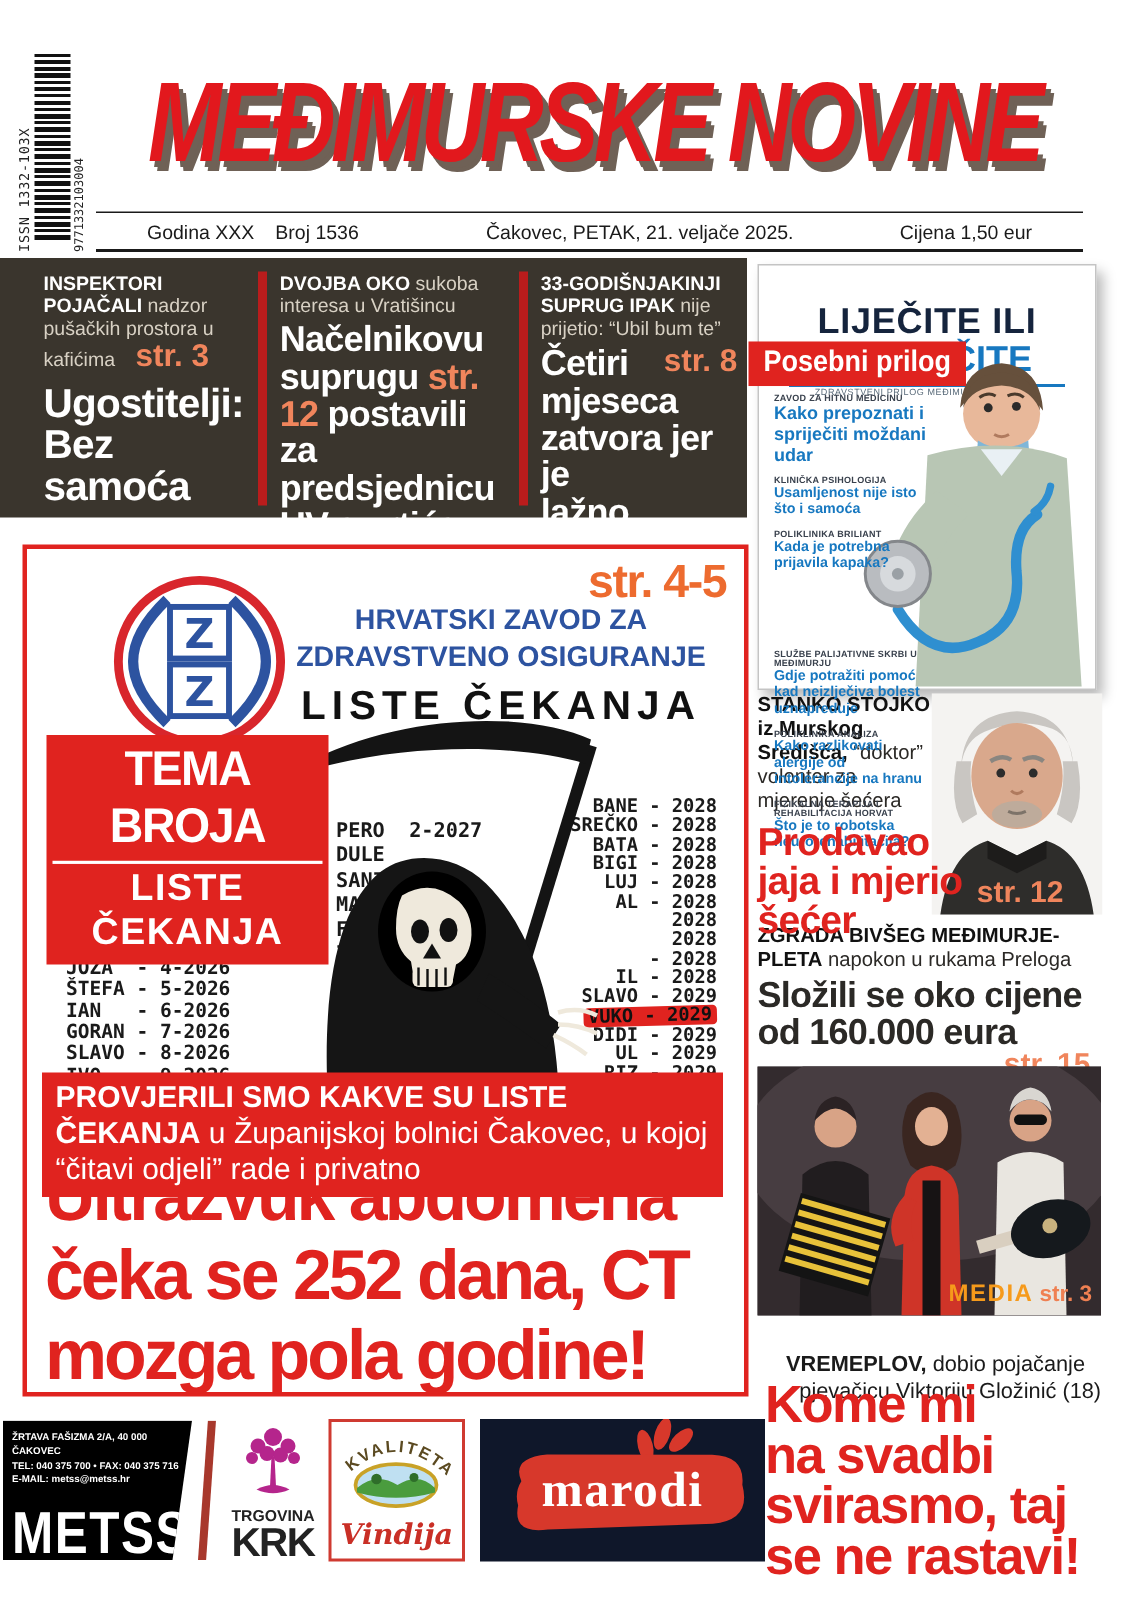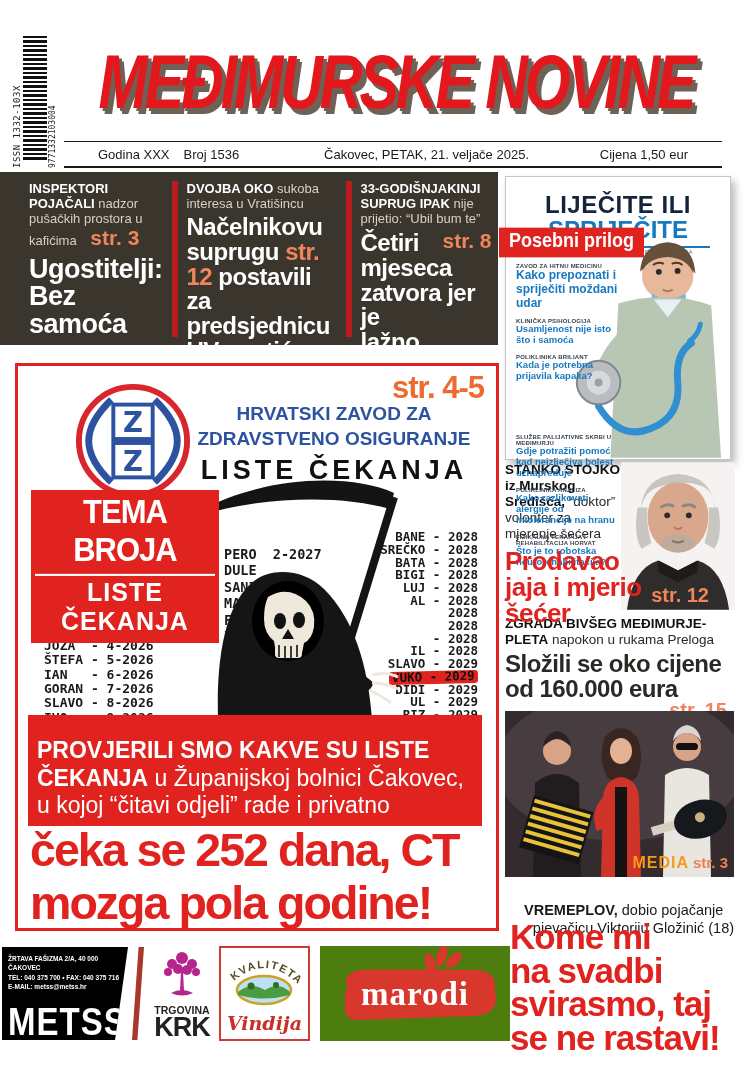--- a/index.html
+++ b/index.html
@@ -43,21 +43,21 @@
           margin-top:5px;white-space:pre-line;}
   #t1 .t-head{font-size:27px;}
   #t2 .t-head{font-size:24px;margin-top:4px;white-space:normal;width:150px;}
   #t3 .t-head{font-size:24px;}
   #t3 .pg.big{position:absolute;right:6px;top:0;}
   #t1 .pg.big{margin-left:10px;}
 
   
   #magazine{position:absolute;left:505px;top:176px;width:226px;height:284px;background:#fff;
             border:1px solid #c4c4c4;box-shadow:4px 5px 8px rgba(0,0,0,.28);}
-  .mag-title1{margin-top:14px;text-align:center;font-size:24px;font-weight:900;
+  .mag-title1{margin-top:24px;text-align:center;font-size:24px;font-weight:900;
               color:#15243d;letter-spacing:.5px;}
   .mag-title2{text-align:center;font-size:24px;font-weight:900;color:#1778c0;margin-top:-3px;}
   .mag-rule{height:2px;background:#1778c0;margin:2px 20px 1px;}
   .mag-tag{text-align:center;font-size:6px;color:#5a6b7a;letter-spacing:.4px;}
   .mag-badge{position:absolute;left:-7px;top:52px;background:#e0231f;color:#fff;
              font-weight:900;font-size:18px;padding:2px 10px 4px;transform:scaleY(1.1);}
   #mag-person{position:absolute;right:1px;bottom:1px;}
   .mag-items{position:absolute;left:10px;top:86px;width:106px;z-index:2;}
   .mag-item{margin-bottom:8px;}
   .mag-k{font-size:6px;font-weight:bold;color:#39414d;letter-spacing:.2px;}
@@ -81,21 +81,21 @@
   #colC{left:326px;top:127px;font-size:12.5px;line-height:12.7px;width:134px;text-align:right;}
   #colC .nrow span.hl{background:#e0231f;color:#111;padding:0 3px;border-radius:3px;
                       display:inline-block;transform:rotate(-1.5deg);}
   #tema{position:absolute;left:13px;top:124px;width:188px;background:#e0231f;color:#fff;
         text-align:center;padding:6px 4px 7px;z-index:5;}
   .tema1{font-size:31px;font-weight:900;letter-spacing:-1px;border-bottom:2px solid #fff;
          padding-bottom:4px;margin-bottom:4px;transform:scaleY(1.05);}
   .tema2{font-size:25px;font-weight:bold;letter-spacing:1px;}
   #reaper{position:absolute;left:158px;top:103px;z-index:4;}
   #f-banner{position:absolute;left:10px;top:349px;width:454px;background:#e0231f;color:#fff;
-            padding:22px 9px 6px;font-size:23px;line-height:1.2;z-index:6;}
+            padding:5px 9px 6px;font-size:20px;line-height:1.2;z-index:6;}
   #f-headline{position:absolute;left:12px;top:404px;width:472px;font-size:47px;font-weight:900;
               color:#e0231f;line-height:1.13;letter-spacing:-2px;white-space:pre-line;
               transform:scaleX(.99);transform-origin:left top;}
 
   
   .rail-kick{font-size:13.5px;line-height:1.18;color:#2b2926;}
   .rail-kick b{color:#111;}
   #stanko{position:absolute;left:505px;top:462px;width:232px;height:152px;}
   #stanko .rail-kick{width:120px;}
   #stanko-photo{position:absolute;right:2px;top:0;}
@@ -124,21 +124,21 @@
   .metss-logo{font-size:33px;color:#fff;font-weight:900;letter-spacing:1px;margin-top:7px;
               transform:scaleY(1.2);transform-origin:left top;}
   #ad-krk{position:absolute;left:148px;top:947px;width:68px;height:93px;text-align:center;}
   .krk1{font-size:10.5px;font-weight:900;color:#222;margin-top:1px;}
   .krk2{font-size:27px;font-weight:900;color:#222;line-height:.85;letter-spacing:-1px;}
   #ad-vindija{position:absolute;left:219px;top:946px;width:91px;height:95px;
               border:2px solid #cf3a31;background:#fff;}
   .vindija-name{position:absolute;bottom:5px;width:100%;text-align:center;
                 font-family:"DejaVu Serif","Liberation Serif",serif;font-style:italic;
                 font-weight:bold;font-size:19px;color:#c92f26;}
-  #ad-marodi{position:absolute;left:320px;top:946px;width:190px;height:95px;background:#4d7c0f;}
+  #ad-marodi{position:absolute;left:320px;top:946px;width:190px;height:95px;background:#0f172a;}
   .marodi-name{position:absolute;left:0;top:30px;width:100%;text-align:center;
                font-family:"Liberation Serif","DejaVu Serif",serif;font-weight:bold;
                font-size:33px;color:#fff;letter-spacing:1px;}
 </style>
 </head>
 <body>
 
 <div id="page">
 
   <div id="issn">

